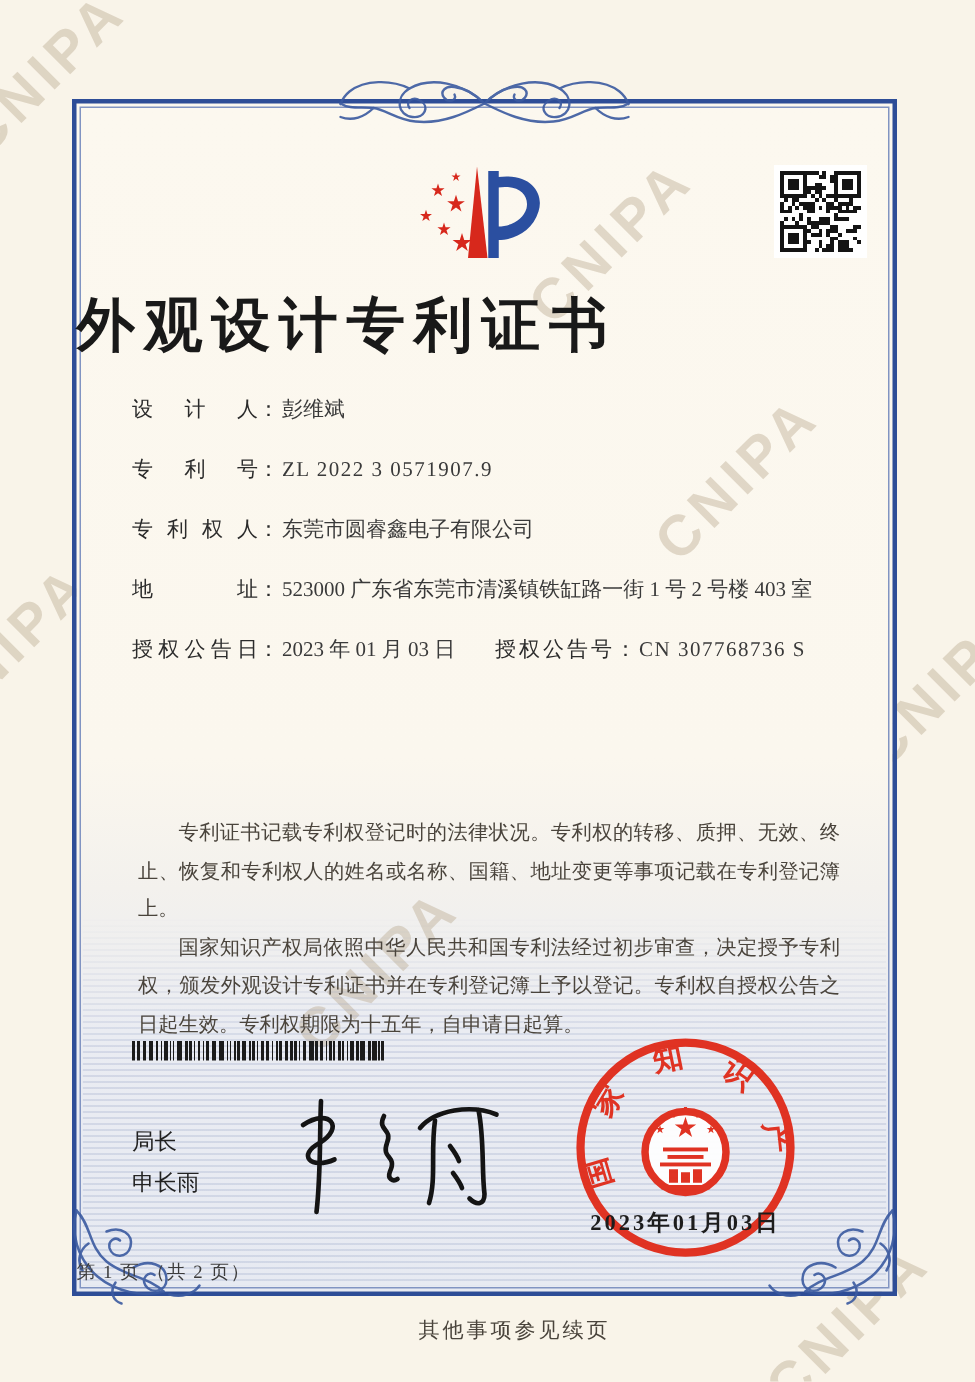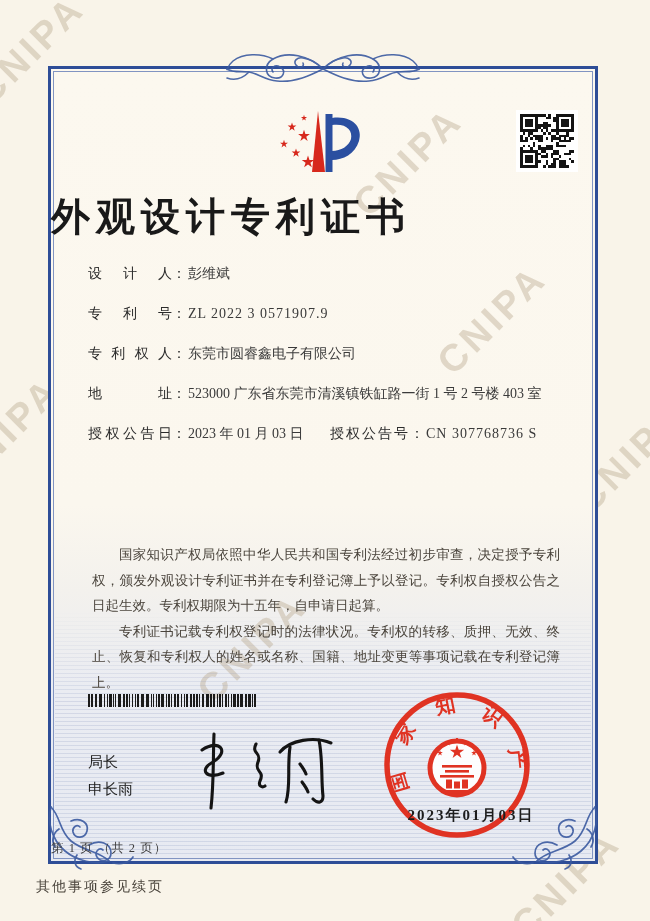--- a/index.html
+++ b/index.html
@@ -49,24 +49,24 @@
   .pair2{position:absolute;left:242px;top:0;}
   .paras{position:absolute;left:41px;right:35px;top:473px;z-index:2;
     font-size:13.5px;line-height:25.5px;color:#4a443c;text-align:justify;}
   .paras p{margin:0;text-indent:2em;word-break:break-all;}
   .barcode{position:absolute;left:37px;top:625px;width:172px;height:13px;z-index:2;line-height:0;}
   .signer{position:absolute;left:37px;top:679px;z-index:3;
     font-family:"Liberation Sans","DejaVu Sans",sans-serif;
     font-size:15px;line-height:27px;color:#222;}
   .signature{position:absolute;left:141px;top:659px;z-index:3;}
   .seal{position:absolute;left:331px;top:621px;z-index:2;opacity:0.95;}
-  .seal-date{position:absolute;left:260px;top:737px;width:320px;text-align:center;z-index:3;
+  .seal-date{position:absolute;left:246px;top:737px;width:320px;text-align:center;z-index:3;
     font-size:15px;font-weight:bold;letter-spacing:2px;color:#1d1d1d;}
   .page-note{position:absolute;left:0;right:0;top:771px;text-align:left;font-size:12.5px;color:#3c3c3c;z-index:2;letter-spacing:1px;}
-  .continuation{position:absolute;left:0;right:0;top:878px;font-size:14px;color:#4a443c;z-index:1;letter-spacing:2px;margin-left:36px;}
+  .continuation{position:absolute;left:0;right:0;top:878px;text-align:center;font-size:14px;color:#4a443c;z-index:1;letter-spacing:2px;margin-left:36px;}
   .flourish-top{position:absolute;left:50%;top:-24px;transform:translateX(-50%);z-index:2;}
   .flourish-bl{position:absolute;left:-14px;bottom:-14px;z-index:2;}
   .flourish-br{position:absolute;right:-14px;bottom:-14px;transform:scaleX(-1);z-index:2;}
   svg{display:block;}
 </style>
 </head>
 <body>
 
 <div class="wm" style="left:30px;top:50px">CNIPA</div>
 <div class="wm" style="left:6px;top:432px">CNIPA</div>
@@ -295,22 +295,22 @@
     </div>
     <div class="frow">
       <span class="flabel">授权公告日</span><span class="fcolon">：</span><span class="fvalue">2023 年 01 月 03 日</span>
       <span class="pair2">
         <span style="color:#2b2b2b;letter-spacing:2px;">授权公告号</span><span class="fcolon">：</span><span class="fvalue ls1">CN 307768736 S</span>
       </span>
     </div>
   </div>
 
   <div class="paras">
+    <p>专利证书记载专利权登记时的法律状况。专利权的转移、质押、无效、终止、恢复和专利权人的姓名或名称、国籍、地址变更等事项记载在专利登记簿上。</p>
     <p>国家知识产权局依照中华人民共和国专利法经过初步审查，决定授予专利权，颁发外观设计专利证书并在专利登记簿上予以登记。专利权自授权公告之日起生效。专利权期限为十五年，自申请日起算。</p>
-    <p>专利证书记载专利权登记时的法律状况。专利权的转移、质押、无效、终止、恢复和专利权人的姓名或名称、国籍、地址变更等事项记载在专利登记簿上。</p>
   </div>
 
   <div class="barcode">
       <svg width="172" height="13" viewBox="0 0 172 13" fill="#1b1b1b" shape-rendering="crispEdges">
         <rect x="0" y="0" width="2" height="13"></rect>
         <rect x="3" y="0" width="2" height="13"></rect>
         <rect x="7" y="0" width="2" height="13"></rect>
         <rect x="11" y="0" width="3" height="13"></rect>
         <rect x="16" y="0" width="1" height="13"></rect>
         <rect x="19" y="0" width="1" height="13"></rect>

